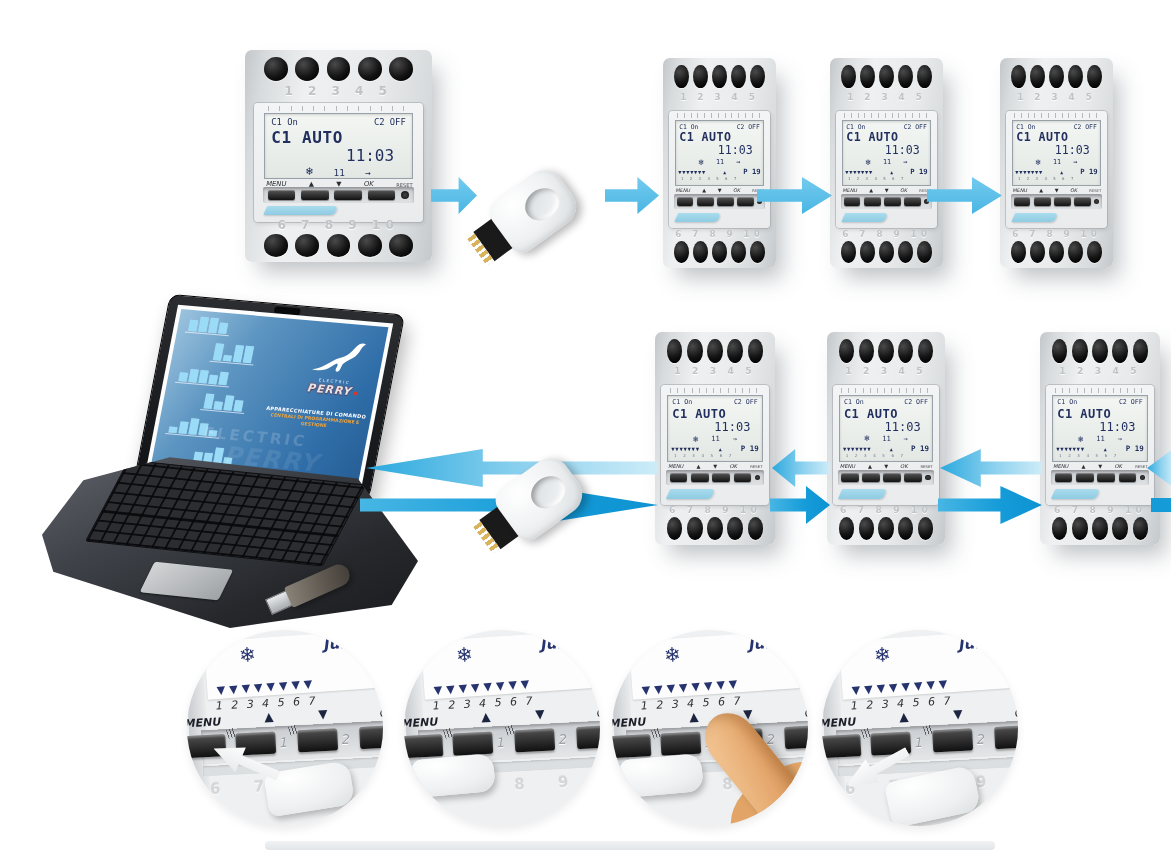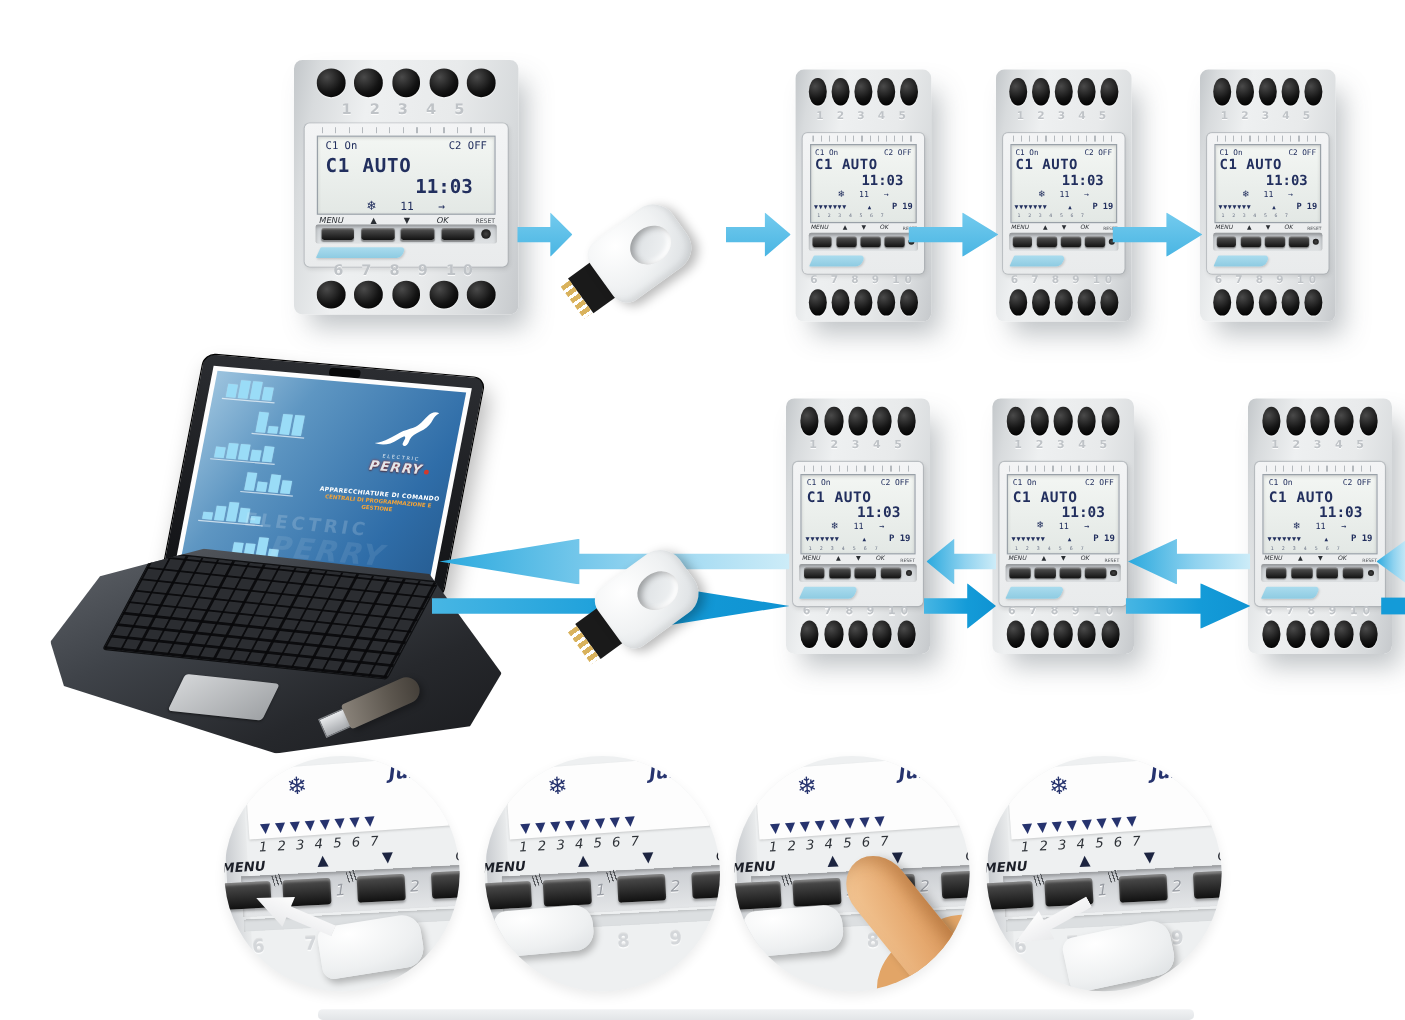--- a/index.html
+++ b/index.html
@@ -37,21 +37,21 @@
     background:linear-gradient(#f3f4f5,#e9ebec);border-radius:4px;
     box-shadow:0 0 0 1px rgba(160,166,172,.55),1px 2px 4px rgba(0,0,0,.12);}
   .ruler{position:absolute;top:2.5%;left:8%;right:8%;height:4%;
     background:repeating-linear-gradient(90deg,#9aa0a6 0 1px,transparent 1px 8%);opacity:.7;}
   .lcd{position:absolute;top:8.5%;left:6%;right:6%;height:54%;
     background:linear-gradient(#f3f6f3,#e3e8e5);border:1px solid #99a1a8;
     box-shadow:inset 0 1px 3px rgba(0,0,0,.16);color:#222f5e;
     font-family:"DejaVu Sans Mono",monospace;overflow:hidden;line-height:1;}
   .lr1{display:flex;justify-content:space-between;font-size:.8em;padding:3% 4% 0;}
   .lr2{font-size:1.45em;font-weight:bold;padding-left:4%;letter-spacing:.04em;margin-top:2%;}
-  .lr3{font-size:1.45em;font-weight:bold;text-align:right;padding-right:12%;margin-top:1%;}
+  .lr3{font-size:1.45em;font-weight:normal;text-align:right;padding-right:12%;margin-top:1%;}
   .lr4{display:flex;justify-content:center;gap:14%;font-size:.85em;align-items:center;margin-top:2%;}
   .lr4 .snow{font-size:1.25em;}
   .lr5{display:flex;justify-content:space-between;align-items:baseline;padding:0 3%;margin-top:2%;}
   .lr5 .tris{letter-spacing:.12em;font-size:.68em;}
   .lr5 .ptr{font-size:.6em;}
   .lr5 .prog{font-weight:bold;font-size:.9em;}
   .lr6{padding-left:6%;font-size:.5em;color:#6a7285;letter-spacing:.5em;margin-top:1%;}
   .blabels{position:absolute;top:65%;left:7%;right:6%;display:flex;justify-content:space-between;
     align-items:flex-end;font-size:.62em;font-style:italic;color:#2a2e33;}
   .blabels .rst{font-size:.75em;font-style:normal;color:#4a4e53;}

